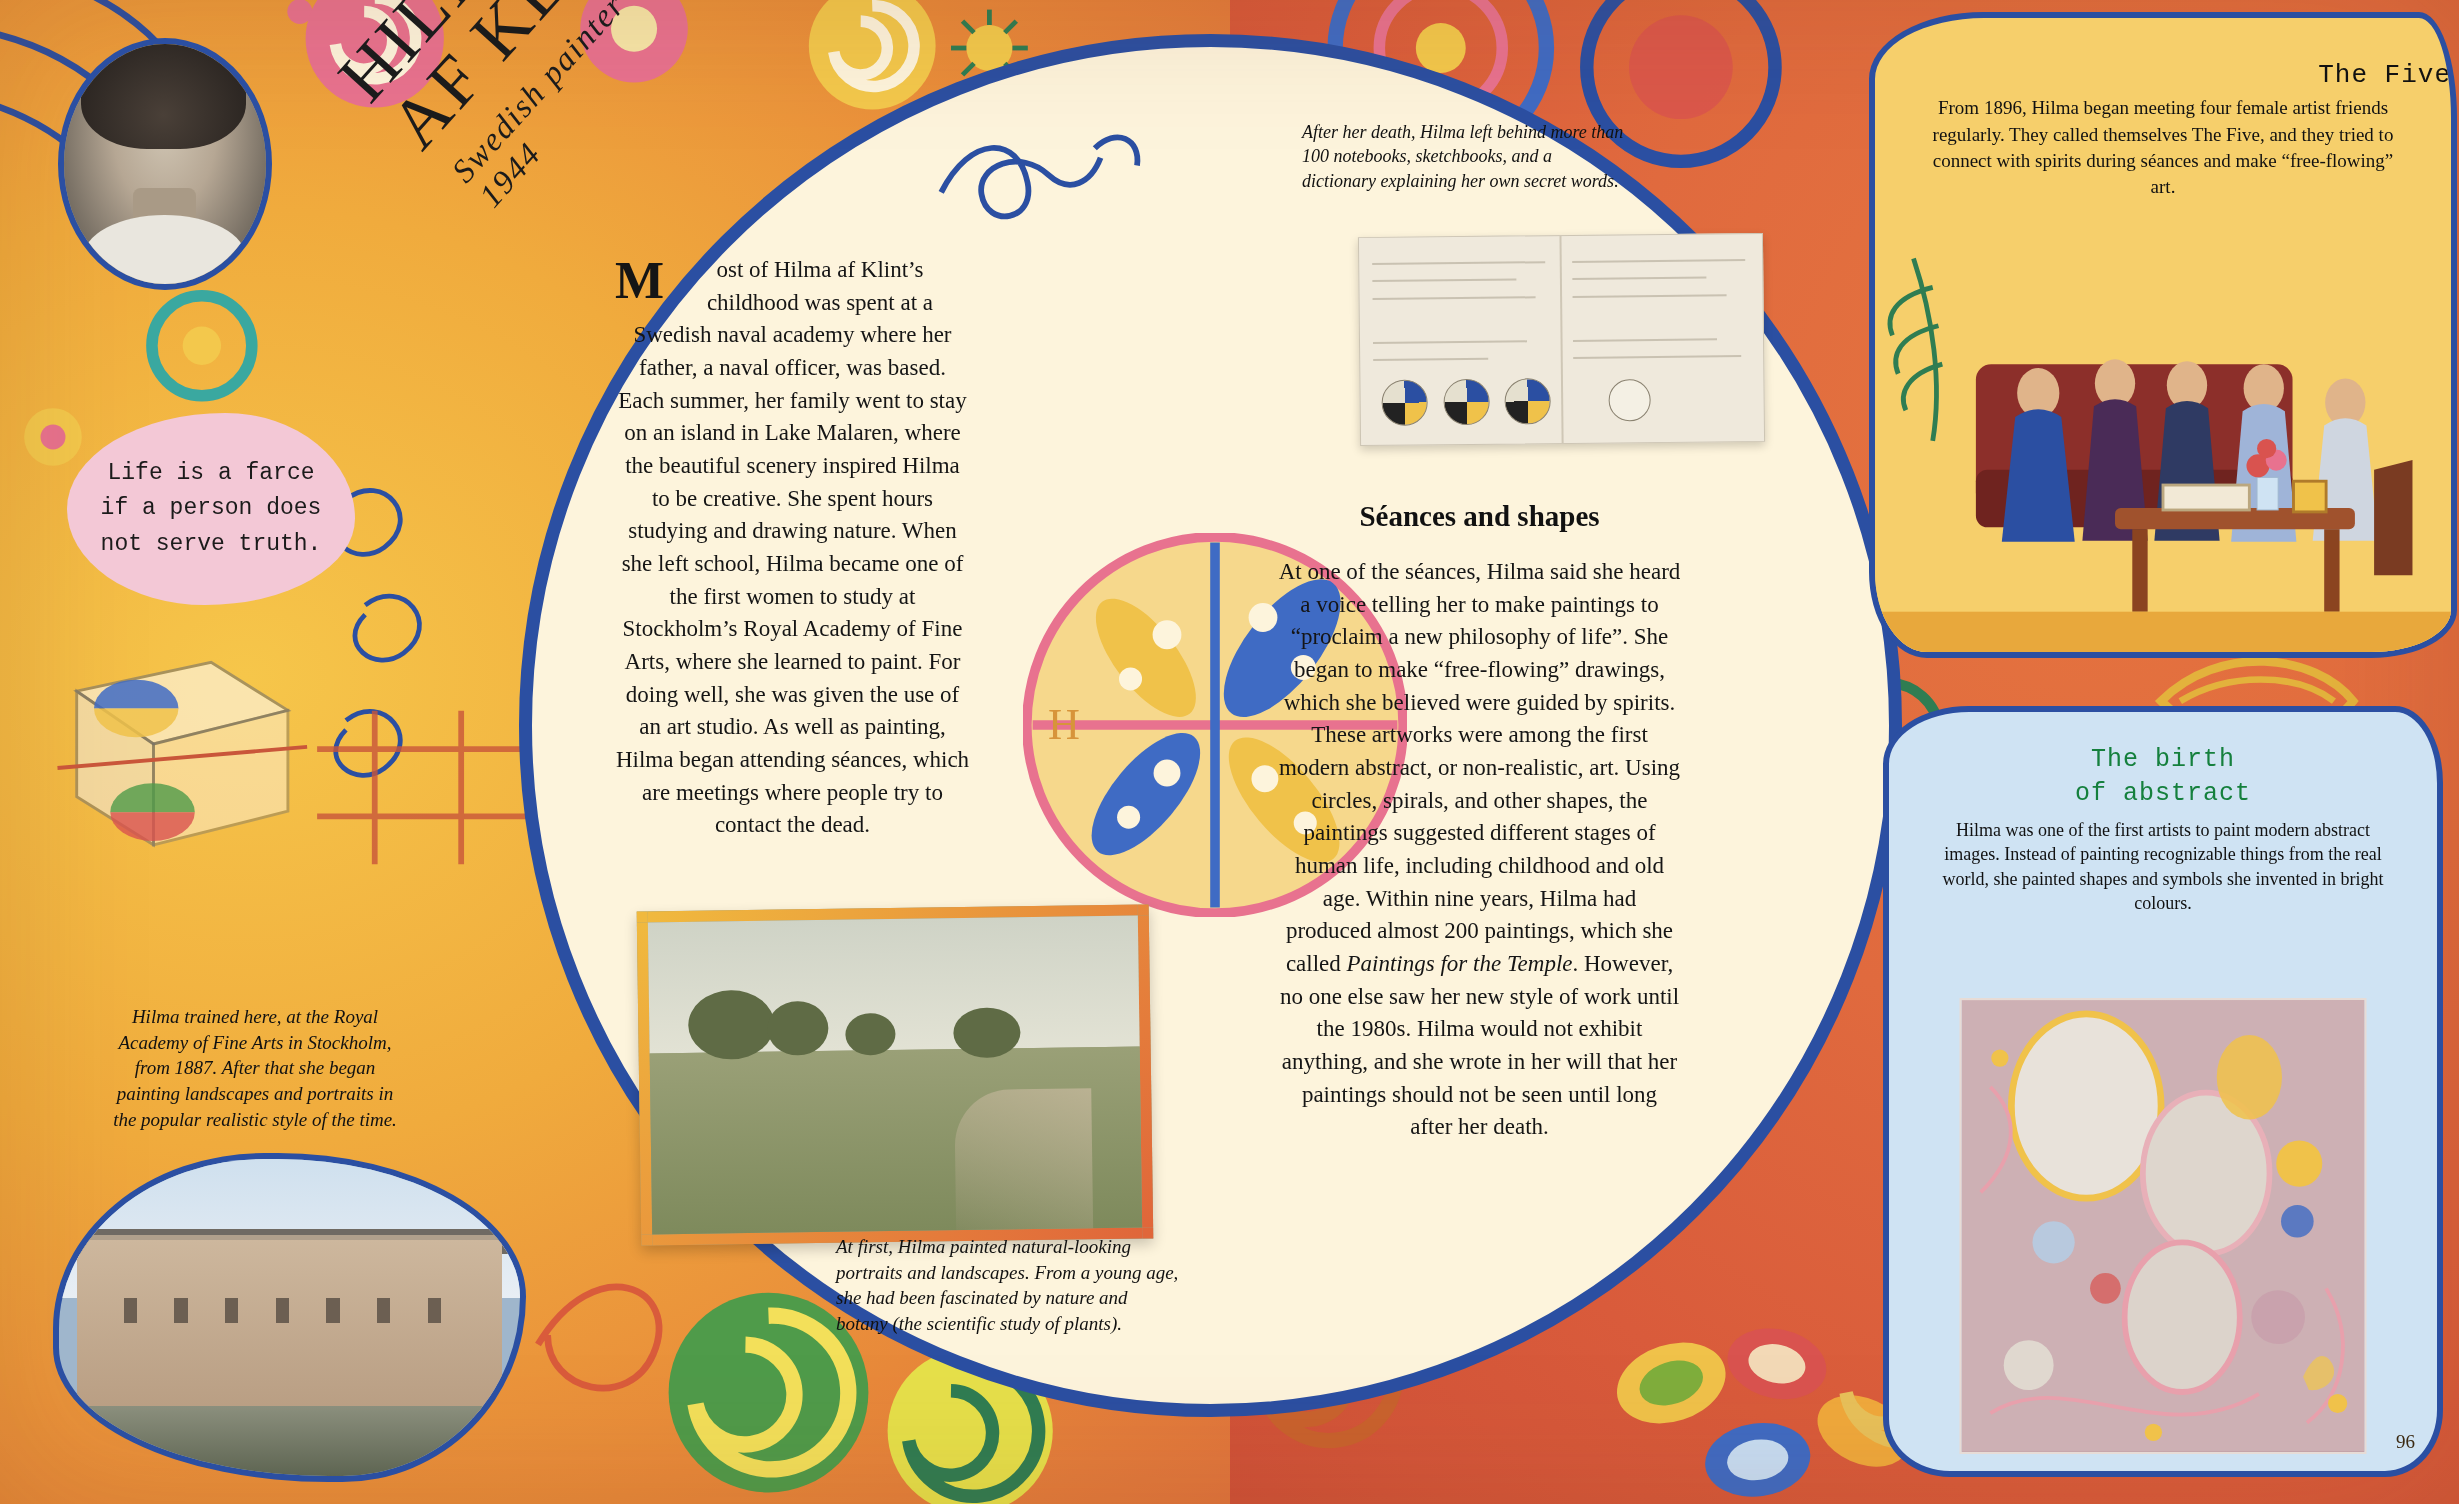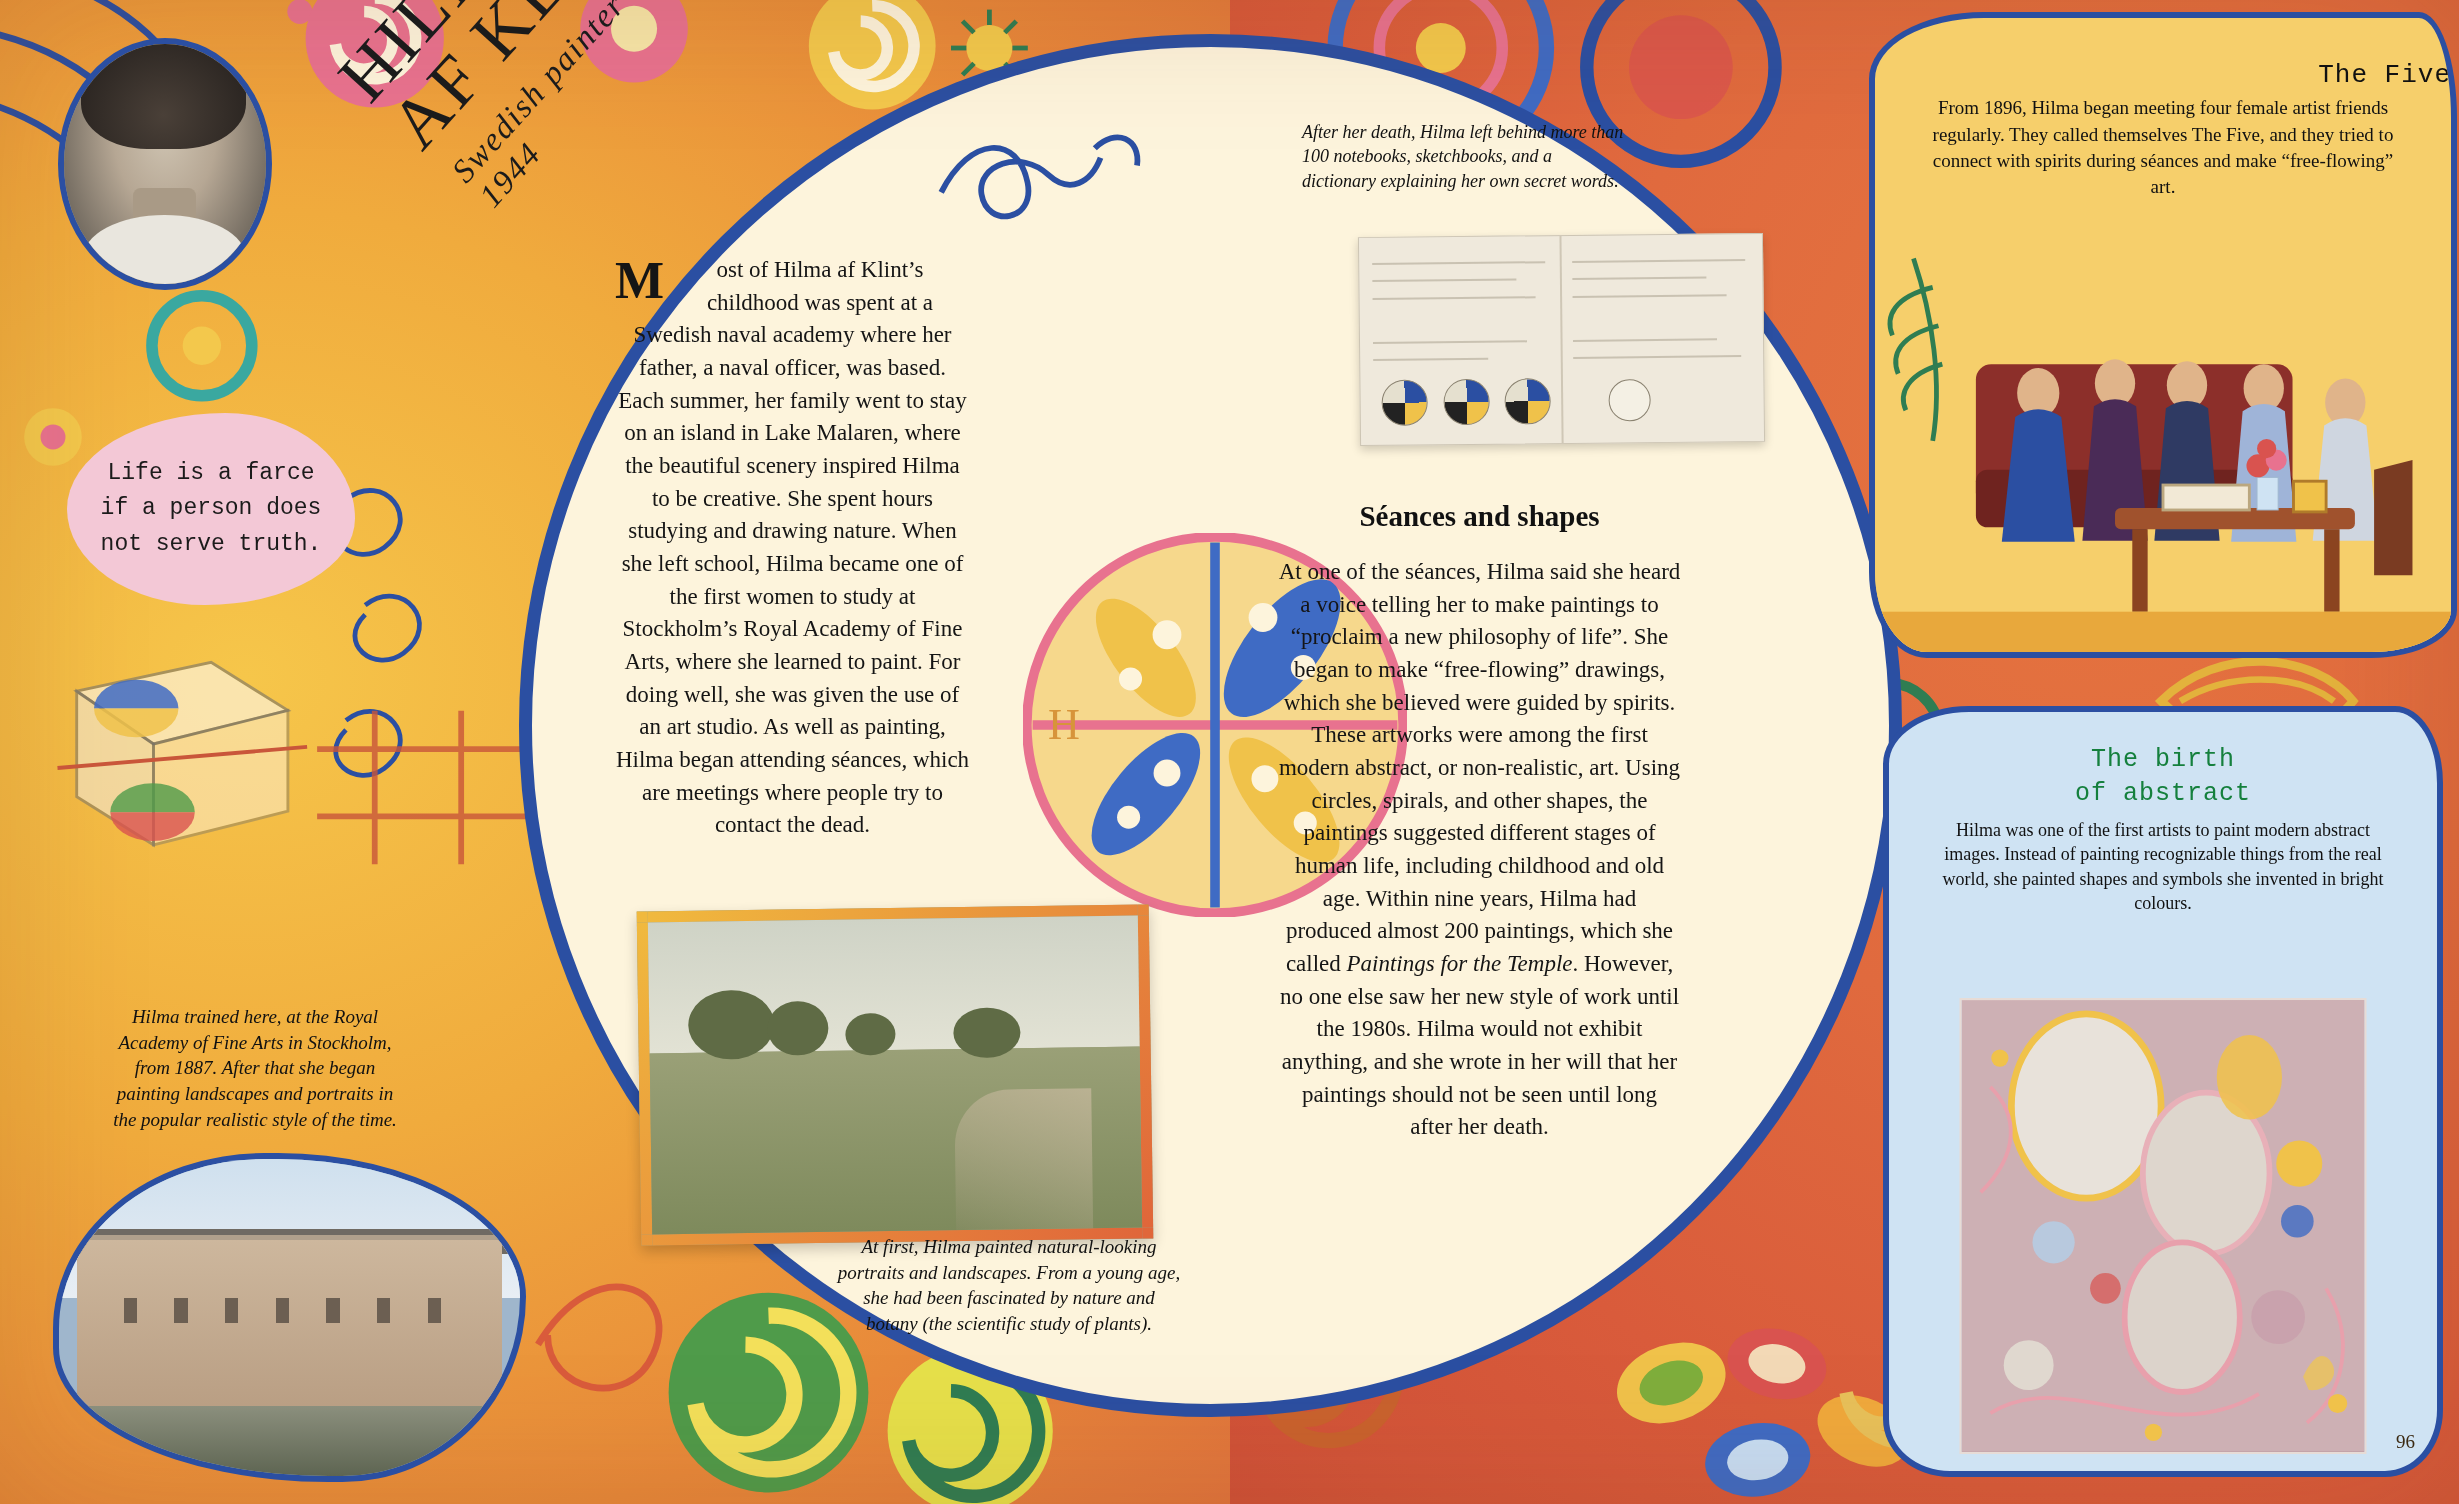--- a/index.html
+++ b/index.html
@@ -286,21 +286,20 @@
 
   .cap-landscape {
     position: absolute;
     left: 836px; top: 1234px;
     width: 346px;
     font-family: "Liberation Serif", serif;
     font-style: italic;
     font-size: 19px;
     line-height: 1.35;
     color: #111;
-    text-align: center;
     z-index: 30;
   }
 
   
   .panel-five {
     position: absolute;
     left: 1869px; top: 11.5px;
     width: 576px; height: 634px;
     background: #f6cf6b;
     border-radius: 115px 38px 86px 58px / 67px 106px 48px 86px;

